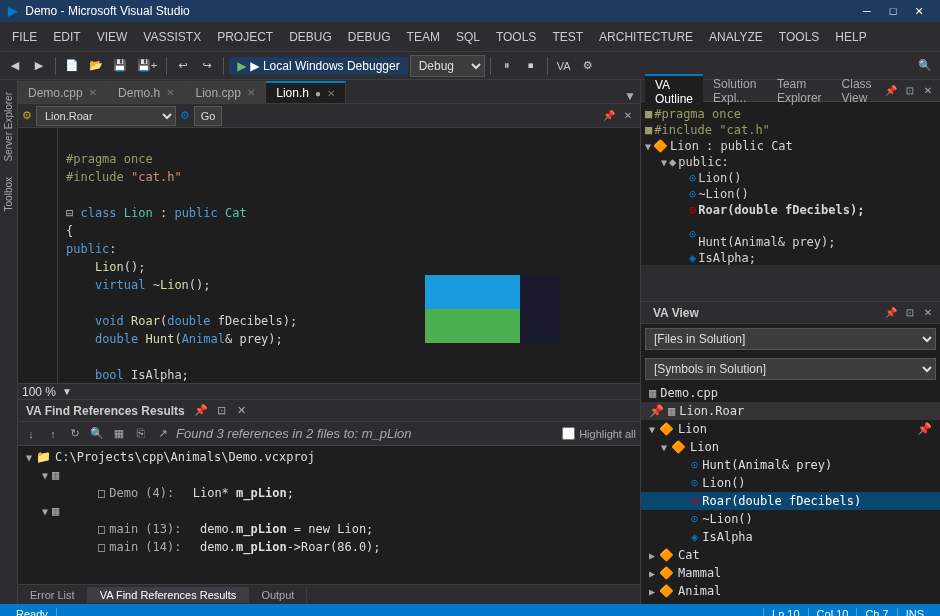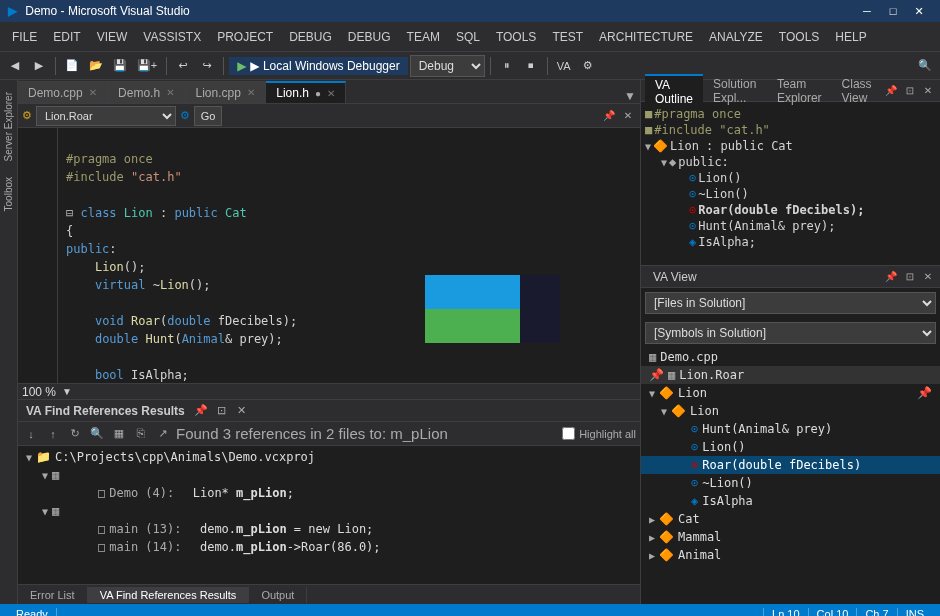--- a/index.html
+++ b/index.html
@@ -74,21 +74,21 @@
     .result-indent { padding-left: 48px; }
     .expand-icon { color: #aaa; font-size: 10px; }
     .bold-text { font-weight: bold; }
     
     
     #bottom-tabs { height: 20px; background: #2d2d30; display: flex; align-items: center; border-top: 1px solid #3e3e42; }
     .bottom-tab { padding: 2px 12px; color: #aaa; cursor: pointer; font-size: 11px; border-right: 1px solid #3e3e42; }
     .bottom-tab.active { color: #fff; background: #3e3e42; }
     
     
-    #right-panel { width: 300px; display: flex; flex-direction: column; border-left: 1px solid #3e3e42; }
+    #right-panel { width: 300px; display: flex; flex-direction: column; border-left: 1px solid #3e3e42; gap: 36px; }
     
     
     #va-outline { height: 185px; background: #1e1e1e; display: flex; flex-direction: column; }
     .panel-top { background: #2d2d30; height: 22px; display: flex; align-items: center; padding: 0 4px; border-bottom: 1px solid #3e3e42; }
     .panel-tab { padding: 2px 10px; font-size: 12px; color: #aaa; cursor: pointer; }
     .panel-tab.active { color: #fff; background: #1e1e1e; border-top: 2px solid #007acc; }
     .panel-tab-btns { margin-left: auto; display: flex; gap: 2px; }
     .panel-tab-btn { width: 16px; height: 16px; background: transparent; border: none; color: #aaa; cursor: pointer; font-size: 10px; display: flex; align-items: center; justify-content: center; }
     .outline-content { flex: 1; overflow-y: auto; padding: 4px 0; font-family: Consolas, monospace; font-size: 12px; }
     .outline-item { padding: 1px 4px; cursor: pointer; display: flex; align-items: center; gap: 2px; }
@@ -271,21 +271,21 @@
         </div>
       </div>
       <div class="panel-toolbar">
         <button class="panel-btn">↓</button>
         <button class="panel-btn">↑</button>
         <button class="panel-btn">↻</button>
         <button class="panel-btn">🔍</button>
         <button class="panel-btn">▦</button>
         <button class="panel-btn">⎘</button>
         <button class="panel-btn">↗</button>
-        <span style="font-size:15px;color:#aaa;">Found 3 references in 2 files to: m_pLion</span>
+        <span style="font-size:13px;color:#aaa;font-style:italic;">Found 3 references in 2 files to: m_pLion</span>
         <div class="highlight-cb">
           <input type="checkbox" style="">
           <span>Highlight all</span>
         </div>
       </div>
       <div class="panel-results">
         <div class="result-group">
           <div class="result-file">
             <span class="expand-icon">▼</span>
             <span style="color:#d4a017;">📁</span>
@@ -373,33 +373,33 @@
           <span style="color:#d4d4d4;">~Lion()</span>
         </div>
         <div class="outline-item" style="padding-left:36px;">
           <span style="color:#aaa;display:inline-block;width:10px;"> </span>
           <span style="color:#c00;">⊙</span>
           <span style="color:#d4d4d4;font-weight:bold;">Roar(double fDecibels);</span>
         </div>
         <div class="outline-item" style="padding-left:36px;">
           <span style="color:#aaa;display:inline-block;width:10px;"> </span>
           <span style="color:#007acc;">⊙</span>
-          <span style="color:#d4d4d4;">Hunt(Animal&amp; prey);</span>
+          <span style="color:#d4d4d4;margin-top:16px;">Hunt(Animal&amp; prey);</span>
         </div>
         <div class="outline-item" style="padding-left:36px;">
           <span style="color:#aaa;display:inline-block;width:10px;"> </span>
           <span style="color:#007acc;">◈</span>
           <span style="color:#d4d4d4;">IsAlpha;</span>
         </div>
       </div>
     </div>
 
     <div id="va-view">
       <div class="panel-top">
-        <span style="font-size:12px;color:#ccc;font-weight:normal;padding:2px 8px;">VA View</span>
+        <span style="font-size:12px;color:#ccc;font-weight:bold;padding:2px 8px;">VA View</span>
         <div class="panel-tab-btns">
           <button class="panel-tab-btn">📌</button>
           <button class="panel-tab-btn">⊡</button>
           <button class="panel-tab-btn">✕</button>
         </div>
       </div>
       <div class="va-view-content">
         <select class="va-select">
           <option>[Files in Solution]</option>
         </select>

